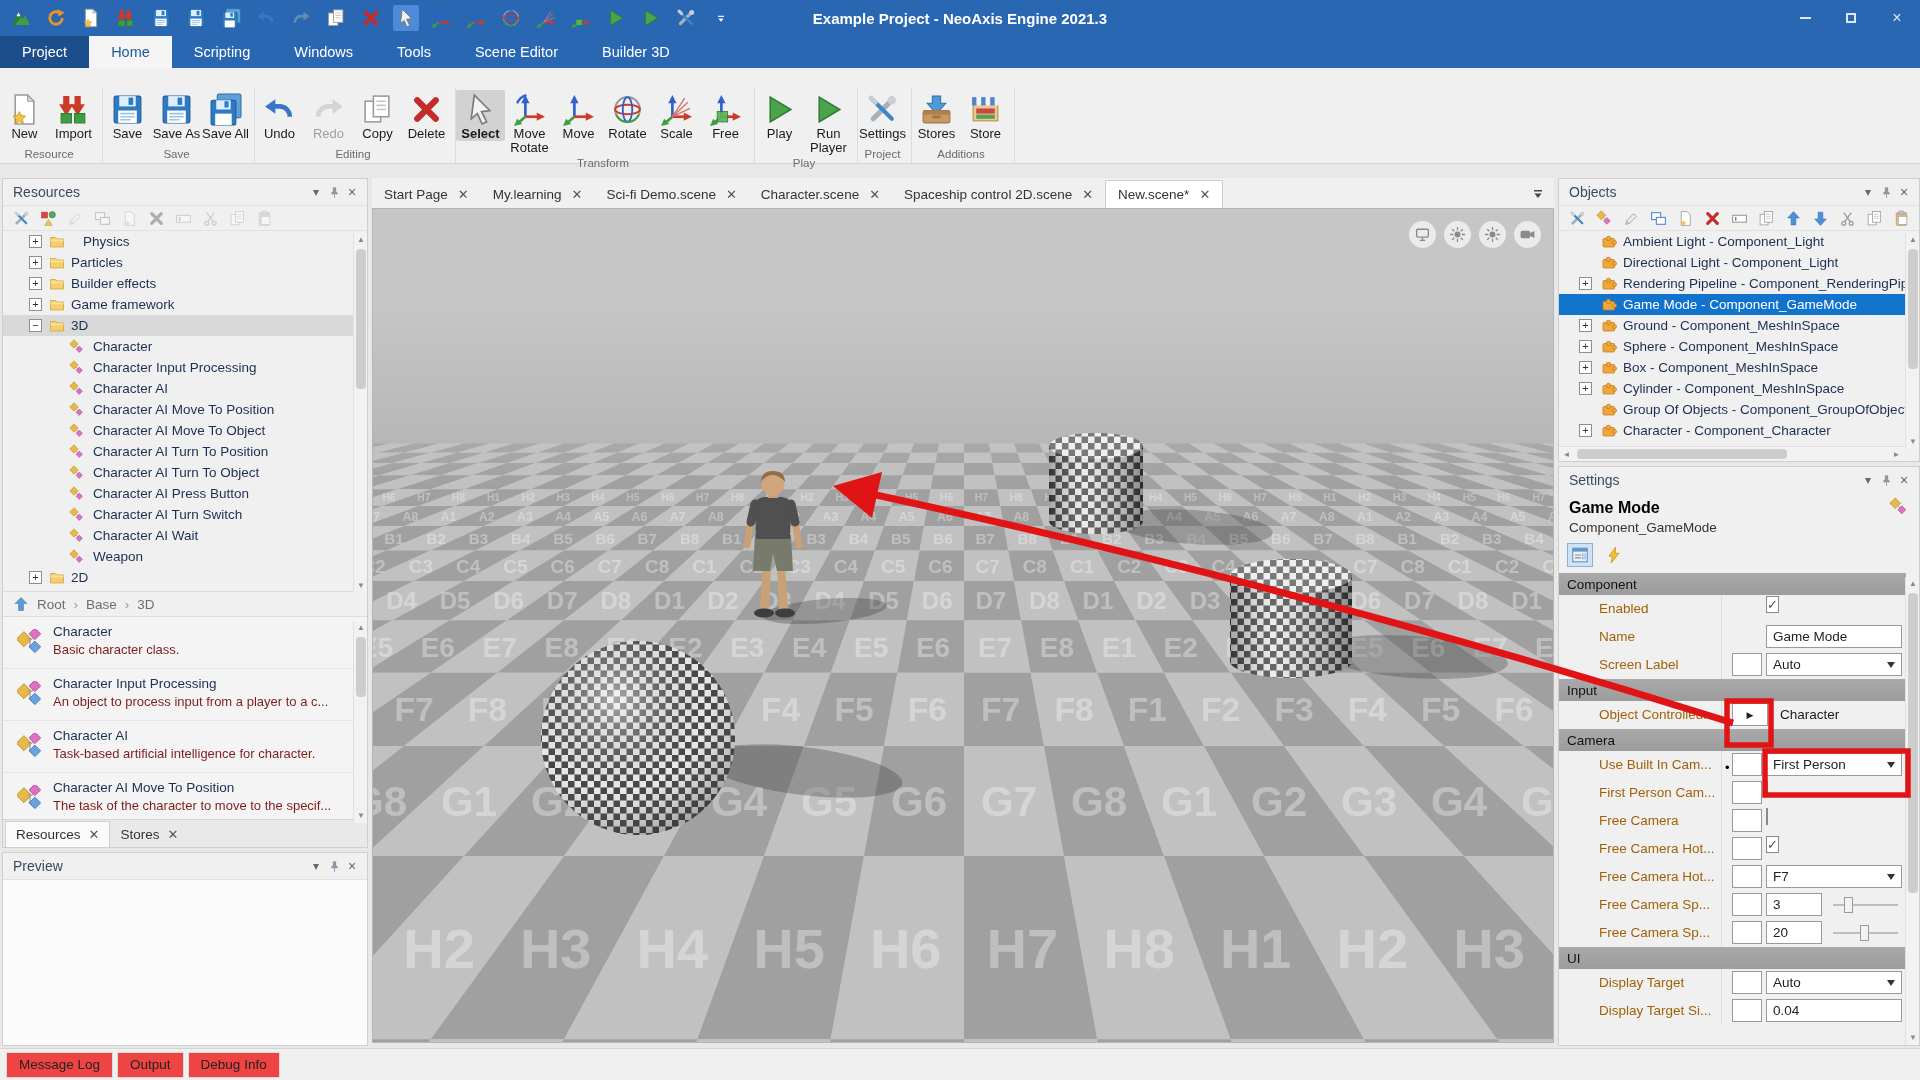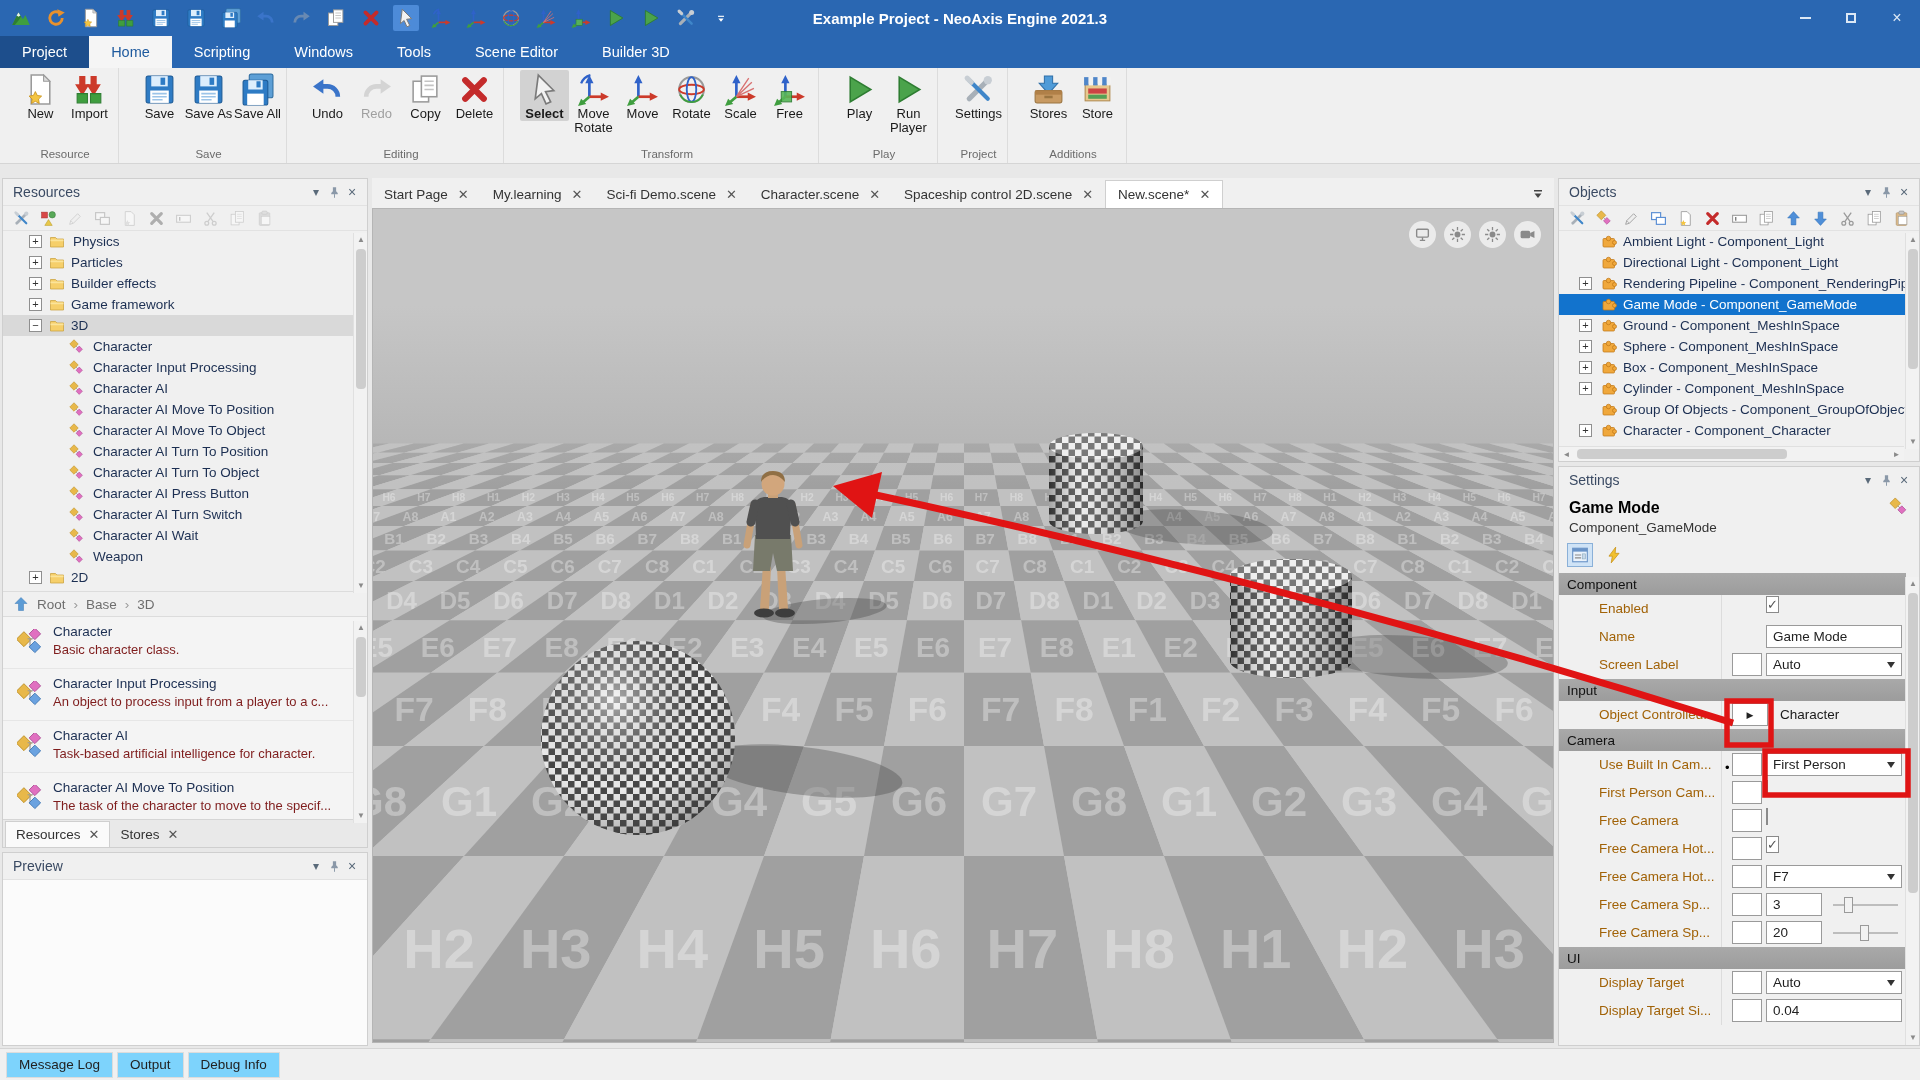--- a/index.html
+++ b/index.html
@@ -19,21 +19,21 @@
   .wc .maxbox { width:10px; height:10px; border:2px solid #dce8f5; }
 
   
   .menubar { position:absolute; left:0; top:36px; width:1920px; height:32px; background:#2a67b2; display:flex; align-items:stretch; }
   .mtab { padding:0 22px; display:flex; align-items:center; color:#fff; font-size:14.5px; }
   .mtab.dark { background:#1d4e8c; }
   .mtab.active { background:#f5f5f5; color:#1e5a9e; }
 
   
   .ribbon { position:absolute; left:0; top:68px; width:1920px; height:96px; background:#f0f0f0; border-bottom:1px solid #d5d5d5; display:flex; }
-  .rgroup { display:flex; flex-direction:column; border-right:1px solid #dcdcdc; padding:2px 4px 0 16px; }
+  .rgroup { display:flex; flex-direction:column; border-right:1px solid #dcdcdc; padding:2px 4px 0 0;margin-top:20px; }
   .rbtns { display:flex; flex:1; align-items:flex-start; }
   .rbtn { width:49px; padding-top:3px; display:flex; flex-direction:column; align-items:center; gap:1px; border-radius:2px; }
   .rbtn .rlab { font-size:13px; color:#1a1a1a; text-align:center; line-height:14px; }
   .rbtn.active { background:#d2d2d2;font-weight:bold; }
   .rbtn.disabled .rlab { color:#9f9f9f; }
   .rbtn.disabled svg { opacity:.45; filter:grayscale(1); }
   .rgname { text-align:center; font-size:11.5px; color:#6b6b6b; padding:2px 0 3px 0; }
 
   
   .panel { position:absolute; background:#f0f0f0; border:1px solid #cfcfcf; }
@@ -72,21 +72,21 @@
   .citem .cic { position:absolute; left:14px; top:12px; }
 
   
   .dtabs { display:flex; align-items:flex-end; height:28px; background:#e9e9e9; border-top:1px solid #d5d5d5; padding-left:2px; }
   .dtab { height:26px; display:flex; align-items:center; gap:8px; padding:0 10px; font-size:13.5px; color:#333; }
   .dtab.active { background:#fafafa; border:1px solid #cfcfcf; border-bottom:none; }
   .tab-x { color:#555; font-size:13px; }
 
   
   .statusbar { position:absolute; left:0; top:1048px; width:1920px; height:32px; background:#f0f0f0; border-top:1px solid #d5d5d5; display:flex; align-items:center; gap:4px; padding-left:6px; }
-  .stab { height:26px; display:flex; align-items:center; padding:0 12px; background:#7dd3fc; border:1px solid #dcdcdc; font-size:13.5px; color:#222; }
+  .stab { height:26px; display:flex; align-items:center; padding:0 12px; background:#ef4444; border:1px solid #dcdcdc; font-size:13.5px; color:#222; }
 
   
   .vtabbar { position:absolute; left:372px; top:178px; width:1182px; height:30px; background:#f0f0f0; display:flex; align-items:flex-end; }
   .vtab { height:28px; display:flex; align-items:center; gap:10px; padding:0 12px; font-size:13.5px; color:#333; }
   .vtab.active { background:#fff; border:1px solid #cfcfcf; border-bottom:none; }
   .vtab-filter { margin-left:auto; margin-right:8px; margin-bottom:6px; }
   .view3d { position:absolute; left:372px; top:208px; width:1182px; height:835px; background:#c6c6c6; overflow:hidden; border:1px solid #b5b5b5; }
   .voverlay { position:absolute; top:12px; right:12px; display:flex; gap:8px; z-index:5; }
   .vob { width:27px; height:27px; border-radius:50%; background:rgba(238,238,238,.92); display:flex; align-items:center; justify-content:center; }
 
@@ -728,21 +728,21 @@
       </span>
     </div>
   <div id="res-tree" style="position:relative; height:360px; overflow:hidden;">
       <div class="trow">
     <span class="expander" style="left:26px">+</span>
         <span class="ticon" style="left:46px">
           <svg class="ic" width="16" height="16">
             <use href="#s-folder"></use>
           </svg>
         </span>
-    <span class="tlabel" style="left:70px">Physics</span>
+    <span class="tlabel" style="left:80px">Physics</span>
       </div>
       <div class="trow">
     <span class="expander" style="left:26px">+</span>
         <span class="ticon" style="left:46px">
           <svg class="ic" width="16" height="16">
             <use href="#s-folder"></use>
           </svg>
         </span>
     <span class="tlabel" style="left:68px">Particles</span>
       </div>

